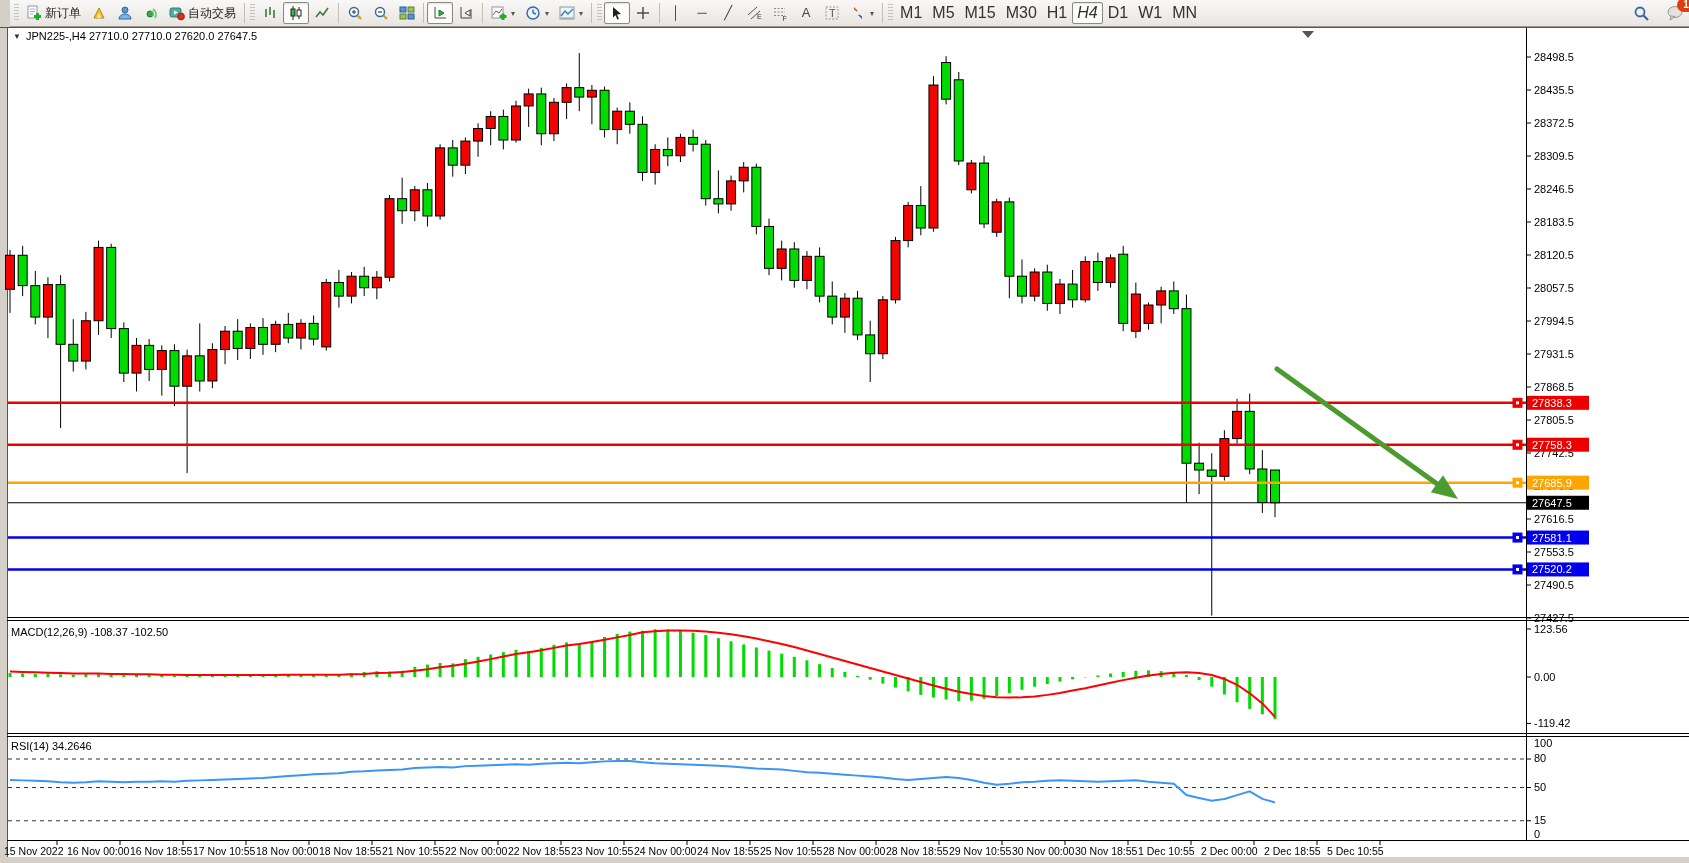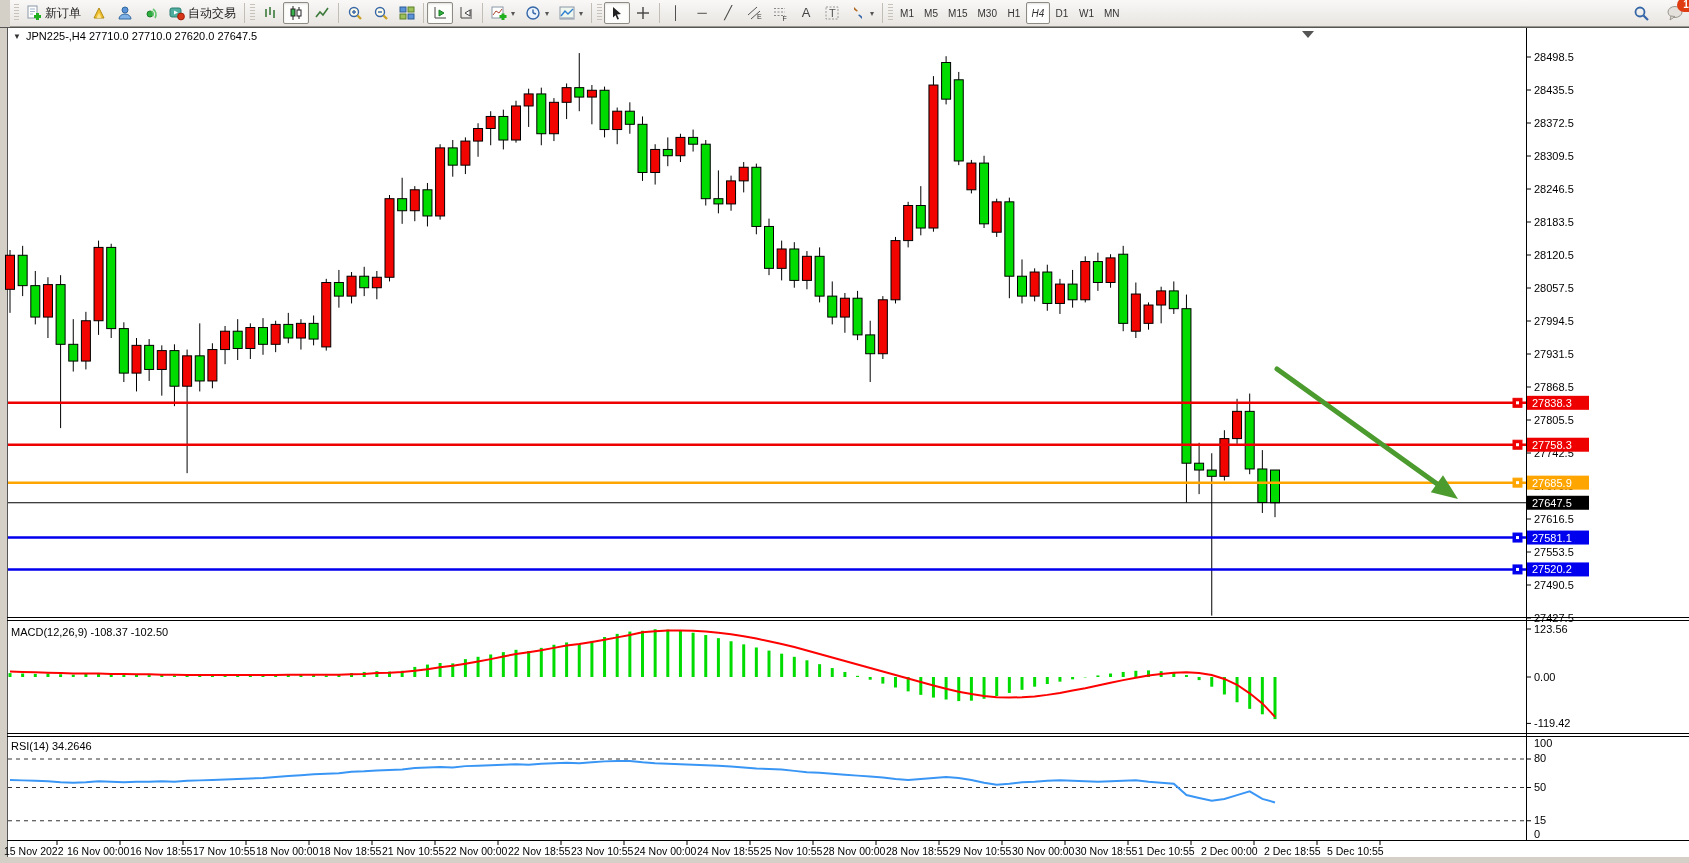--- a/index.html
+++ b/index.html
@@ -11,21 +11,21 @@
     display:flex;align-items:center;padding:0 2px;box-sizing:border-box;font-size:12px;color:#222;}
   .tb-handle{width:5px;height:18px;margin:0 2px;
     background:repeating-linear-gradient(#c7c3bb 0 1px,transparent 1px 3px);}
   .tb-sep{width:1px;height:20px;background:#c2beb6;margin:0 3px;}
   .tb-btn{display:flex;align-items:center;gap:3px;height:22px;padding:0 4px;border:1px solid transparent;
     border-radius:2px;background:transparent;cursor:default;font-size:12px;color:#222;white-space:nowrap;}
   .tb-btn.pressed{background:#fdfdfc;border:1px solid #8e8b85;box-shadow:inset 0 1px 2px rgba(0,0,0,.12);font-style:italic;}
   .tb-btn svg{display:block;}
   .glyph{font-size:13px;line-height:16px;width:16px;text-align:center;color:#444;}
   .caret{font-size:8px;color:#555;margin-left:1px;}
-  .tf{min-width:24px;justify-content:center;color:#333;font-size:10px;}
+  .tf{min-width:24px;justify-content:center;color:#333;font-size:16px;}
   .tf.pressed{background:#fff;}
   .right-tools{margin-left:auto;display:flex;align-items:center;gap:6px;padding-right:8px;}
   .noti{position:relative;}
   .badge{position:absolute;top:-5px;right:-7px;min-width:14px;height:14px;border-radius:8px;background:#e03c12;
     color:#fff;font-size:10px;font-weight:bold;text-align:center;line-height:14px;padding:0 2px;}
   
   #cv{position:absolute;top:0;left:0;z-index:1;}
 </style>
 </head>
 <body>

